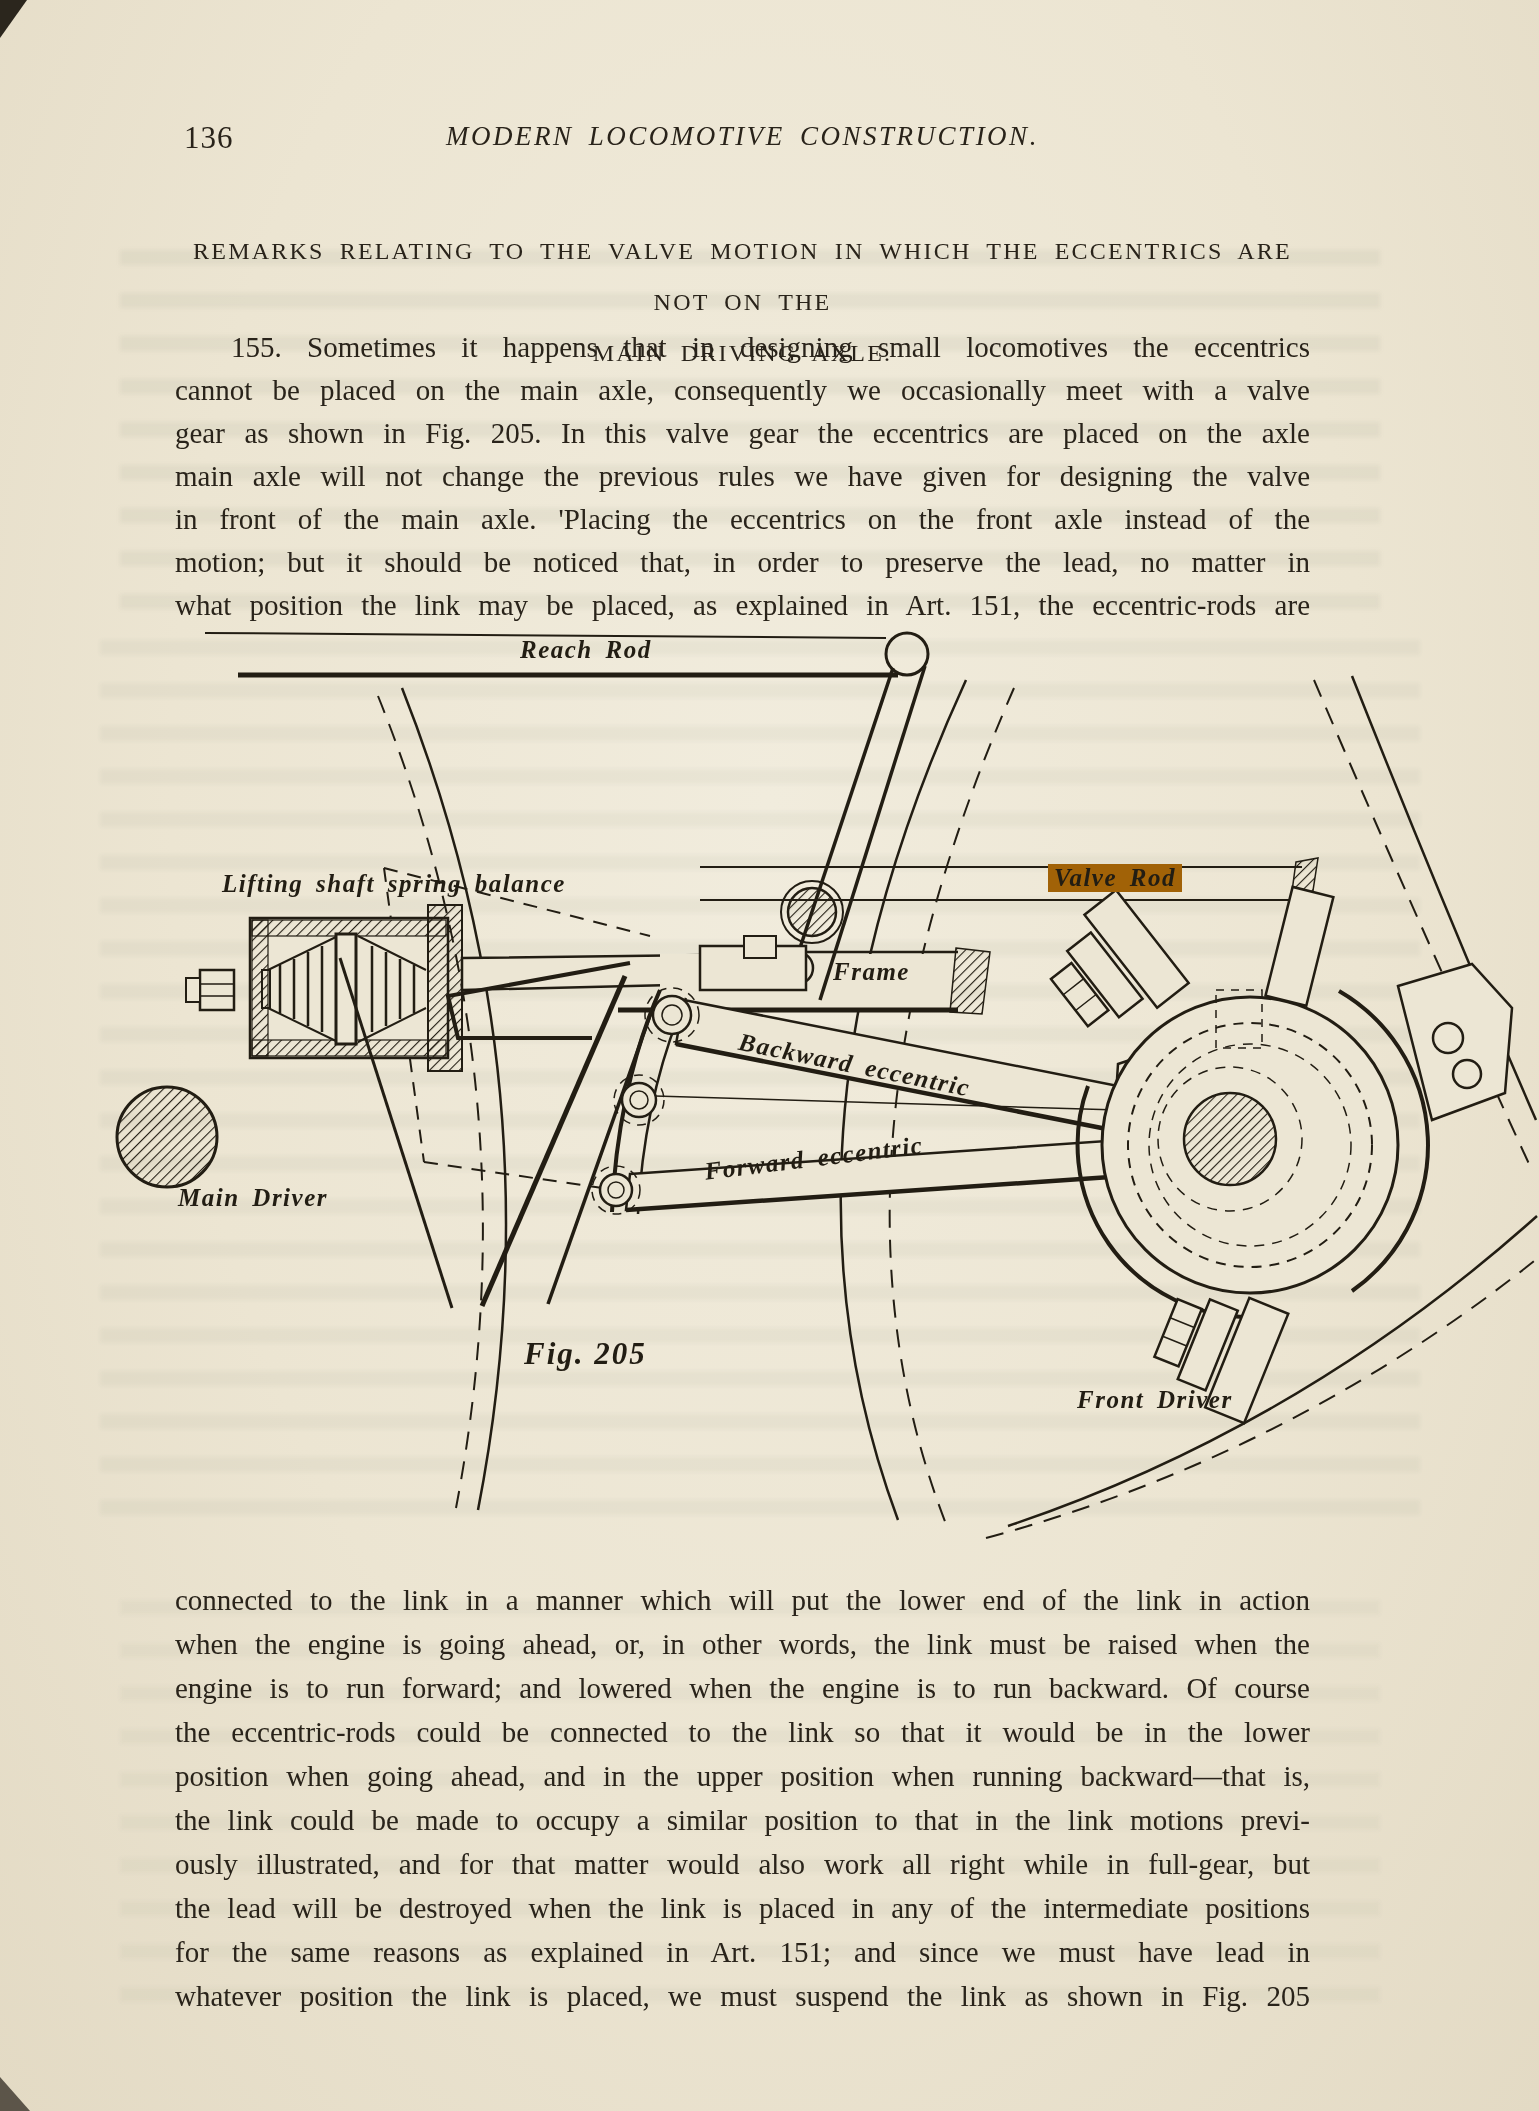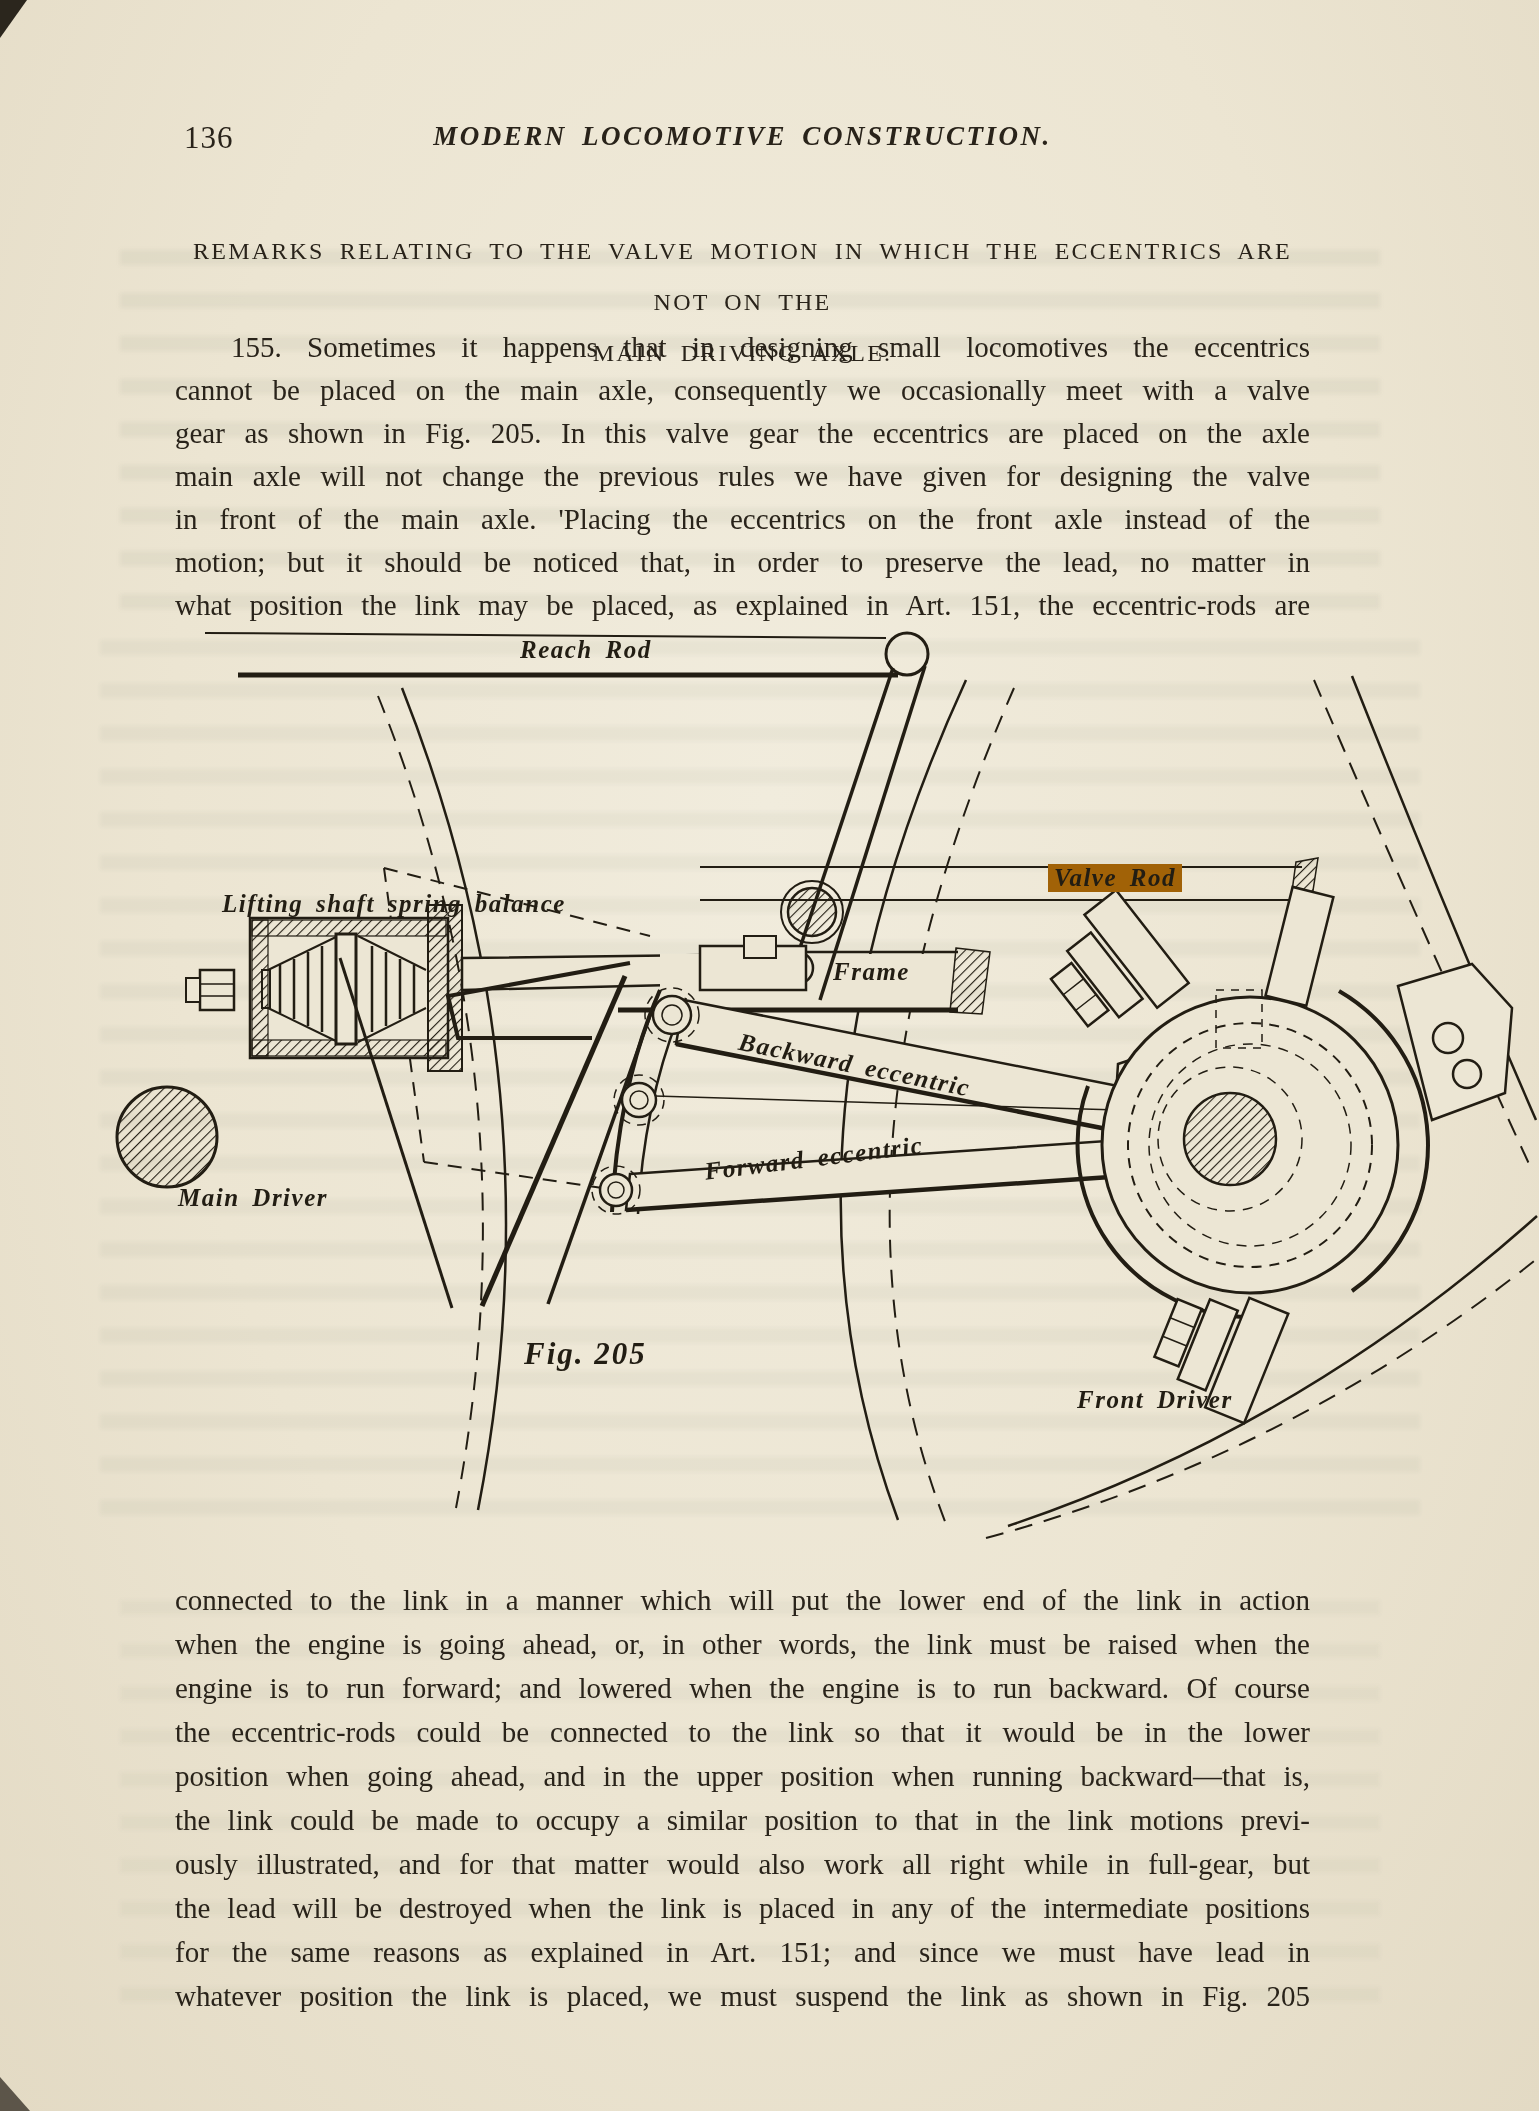--- a/index.html
+++ b/index.html
@@ -21,21 +21,20 @@
   .corner-nick{position:absolute;pointer-events:none;}
 
   .page-number{
     position:absolute;left:184px;top:120px;
     font-size:31px;letter-spacing:1px;
   }
   .running-head{
     position:absolute;left:175px;width:1135px;top:121px;
     text-align:center;font-style:italic;font-size:27px;letter-spacing:2.5px;
     word-spacing:6px;
-    font-weight:bold;
   }
   .section-heading{
     position:absolute;left:175px;width:1135px;top:226px;
     text-align:center;font-size:24px;letter-spacing:2.2px;word-spacing:7px;
     line-height:51px;
   }
   .para{
     position:absolute;left:175px;width:1135px;
     font-size:29px;word-spacing:2px;
   }
@@ -234,21 +233,21 @@
     <polygon points="1398,368 1472,346 1512,390 1505,475 1432,502" fill="#ece6d4" stroke-width="2.5"></polygon>
     <circle cx="1448" cy="420" r="15" stroke-width="2.5"></circle>
     <circle cx="1467" cy="456" r="14" stroke-width="2.5"></circle>
   </g>
 
   <circle cx="167" cy="519" r="50" fill="url(#hatch)" stroke="#221d13" stroke-width="3"></circle>
 </svg>
 
 </div>
 <div class="fig-label" style="left:520px;top:636px;">Reach Rod</div>
-<div class="fig-label" style="left:222px;top:870px;margin-top:20px;">Lifting shaft spring balance</div>
+<div class="fig-label" style="left:222px;top:870px;">Lifting shaft spring balance</div>
 <div class="fig-label" style="left:1048px;top:864px;background:#a16207;padding:0 6px;">Valve Rod</div>
 <div class="fig-label" style="left:833px;top:958px;">Frame</div>
 <div class="fig-label" style="left:742px;top:1028px;transform:rotate(11.5deg);transform-origin:left top;">Backward eccentric</div>
 <div class="fig-label" style="left:703px;top:1158px;transform:rotate(-7deg);transform-origin:left top;">Forward eccentric</div>
 <div class="fig-label" style="left:178px;top:1184px;">Main Driver</div>
 <div class="fig-caption">Fig. 205</div>
 <div class="fig-label" style="left:1077px;top:1386px;">Front Driver</div>
 
 <div class="para" id="para2">
     <div class="line">connected to the link in a manner which will put the lower end of the link in action</div>

